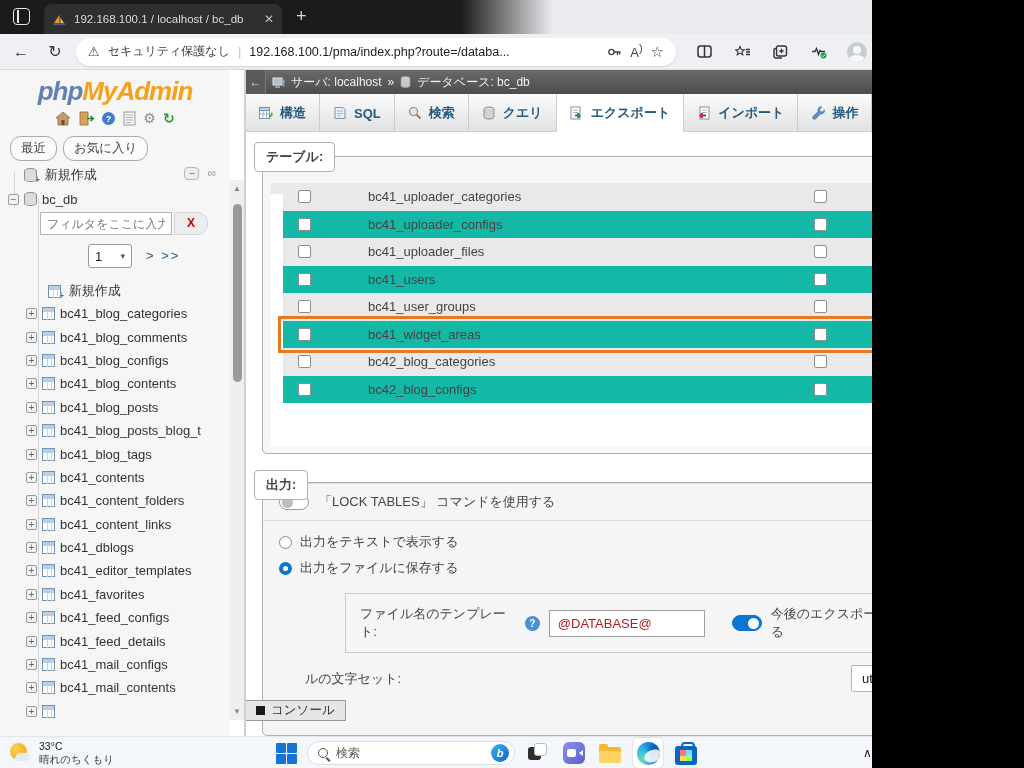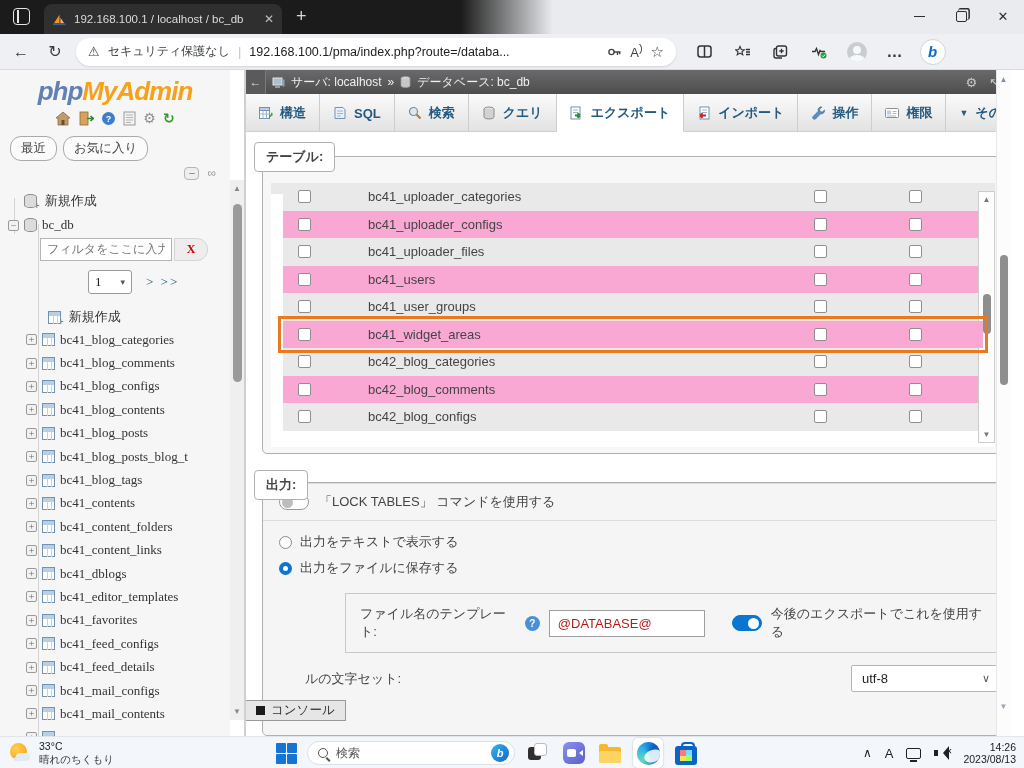--- a/index.html
+++ b/index.html
@@ -1,17 +1,17 @@
 <!DOCTYPE html>
 <html><head>
 <meta charset="utf-8">
 <style>
   * { margin:0; padding:0; box-sizing:border-box; }
   body { font-family:"Liberation Sans","DejaVu Sans",sans-serif; background:#000; }
-  .screen { position:relative; width:1024px; height:768px; overflow:hidden; background:#fff; }
+  .screen { position:relative; width:872px; height:768px; overflow:hidden; background:#fff; }
 
   
   .titlebar { position:absolute; left:0; top:0; width:1024px; height:34px;
     background:linear-gradient(to right,#1b1b1b 0%,#1b1b1b 45%,#e9ebee 54%,#e9ebee 100%); }
   .ws-icon { position:absolute; left:13px; top:8px; width:17px; height:17px; border:1.6px solid #e6e6e6; border-radius:4px; }
   .ws-icon::after { content:""; position:absolute; left:3px; top:1px; bottom:1px; width:1.6px; background:#e6e6e6; }
   .btab { position:absolute; left:44px; top:4px; width:238px; height:30px; background:#2f2f2f; border-radius:8px 8px 0 0;
     display:flex; align-items:center; padding:0 8px; gap:7px; }
   .btab-title { color:#dcdcdc; font-size:11.5px; white-space:nowrap; overflow:hidden; flex:1; }
   .btab-close { color:#c0c0c0; font-size:12px; }
@@ -48,21 +48,21 @@
   .pma-divider { position:absolute; left:244px; top:0; width:2px; height:666px; background:#d0d0d0; }
 
   .logo { position:absolute; left:0; top:6px; width:230px; text-align:center; font-size:26px; font-weight:bold; font-style:italic; letter-spacing:-1px; }
   .logo .lb { color:#6181b4; } .logo .lo { color:#f5a11b; }
   .sb-icons { position:absolute; left:0; top:40px; width:230px; display:flex; justify-content:center; gap:7px; align-items:center; }
   .sb-btns { position:absolute; left:10px; top:66px; display:flex; gap:6px; }
   .sb-btn { background:#fbfbfb; border:1px solid #aaa; border-radius:11px; padding:3px 10px; font-size:12.5px; color:#444; }
   .sb-collapse { position:absolute; right:14px; top:96px; display:flex; gap:8px; color:#9a9a9a; font-size:12px; align-items:center; }
   .minus-box { width:15px; height:13px; border:1px solid #b5b5b5; border-radius:4px; background:#eee; color:#777; font-size:11px; line-height:10px; text-align:center; }
 
-  .tree { position:absolute; left:0; top:118px; width:230px; height:558px; overflow:hidden; font-size:13px; color:#333;font-family:Liberation Serif, serif; }
+  .tree { position:absolute; left:0; top:92px; width:230px; height:558px; overflow:hidden; font-size:13px; color:#333; }
   .guide { position:absolute; width:1px; background:#d4d4d4; }
   .titem { position:absolute; left:0; height:22px; display:flex; align-items:center; gap:5px; white-space:nowrap; }
   .expand { width:11px; height:11px; flex:0 0 auto; border:1px solid #9a9a9a; border-radius:2px; background:#f2f2f2; color:#666; font-size:10px; line-height:9px; text-align:center; }
   .ic-tbl { width:13px; height:13px; flex:0 0 auto; border:1px solid #7292b2; background:linear-gradient(#b9cfe8 0 4px,#fff 4px); position:relative; }
   .ic-tbl::after { content:""; position:absolute; left:4px; top:4px; width:1px; height:8px; background:#c4d4e4; box-shadow:4px 0 0 #c4d4e4; }
   .ic-db { width:13px; height:14px; flex:0 0 auto; background:#dcdcdc; border:1px solid #8d8d8d; border-radius:6px/3px; position:relative; }
   .green-plus { color:#1f8c1f; font-weight:bold; font-size:10px; margin-left:-8px; margin-top:8px; }
   .sb-filter { position:absolute; left:40px; top:50px; width:132px; height:23px; border:1px solid #b5b5b5; background:#fff; font-size:12px; color:#999; padding:0 6px; font-family:inherit; }
   .filter-clear { position:absolute; left:174px; top:50px; width:34px; height:23px; background:#ededed; border:1px solid #d5d5d5; border-radius:0 11px 11px 0; color:#cc0000; font-weight:bold; font-size:12px; text-align:center; line-height:21px; }
   .pager-sel { position:absolute; left:88px; top:82px; width:44px; height:24px; border:1px solid #9a9a9a; border-radius:3px; background:#fff; font-size:13px; color:#222; display:flex; align-items:center; justify-content:space-between; padding:0 6px; }
@@ -80,21 +80,21 @@
 
   .content { position:absolute; left:0; top:62px; width:100%; height:604px; background:#fff; overflow:hidden; }
   .fieldset { position:absolute; left:16px; width:740px; border:1px solid #b0b0b0; border-radius:5px; background:#f7f7f7; }
   .legend { position:absolute; left:8px; background:#fff; border:1px solid #b0b0b0; border-radius:4px; padding:5px 11px; font-size:13px; font-weight:bold; color:#444; z-index:3; }
   .fs-tables { top:24px; height:298px; }
   .leg-tables { top:10px; }
   .tlistwrap { position:absolute; left:8px; top:26px; width:724px; height:264px; background:#fff; overflow:hidden; }
   .rows { position:absolute; left:12px; top:0; width:700px; }
   .partial-top { height:11px; background:#e9e9e9; position:relative; overflow:hidden; }
   .partial-top .cb { top:3px; height:11px; }
-  .tbl-row { position:relative; height:27.5px; background:#f9a8d4; }
+  .tbl-row { position:relative; height:27.5px; background:#14b8a6; }
   .rows .tbl-row:nth-of-type(odd) { background:#e9e9e9; }
   .cb { position:absolute; top:7px; width:13px; height:13px; background:#fff; border:1px solid #8f8f8f; border-radius:2px; }
   .cb1 { left:15px; } .cb2 { left:531px; } .cb3 { left:626px; }
   .tbl-name { position:absolute; left:85px; top:0; line-height:27.5px; font-size:13px; color:#444; }
   .tbl-row.highlight { outline:3px solid #e8791e; outline-offset:2px; z-index:2; }
   .inner-scroll { position:absolute; right:0; top:8px; width:17px; height:252px; background:#fdfdfd; border:1px solid #ccc; }
   .inner-scroll .thumb { position:absolute; left:3.5px; top:102px; width:8px; height:40px; background:#8e8e8e; border-radius:4px; }
 
   .fs-output { top:350px; height:254px; background:#f5f5f5; }
   .leg-output { top:338px;text-align:center; }
@@ -543,26 +543,20 @@
                   <span class="cb cb3"></span>
                 </div>
                 <div class="tbl-row">
                   <span class="cb cb1"></span>
                   <span class="tbl-name">bc42_blog_categories</span>
                   <span class="cb cb2"></span>
                   <span class="cb cb3"></span>
                 </div>
                 <div class="tbl-row">
                   <span class="cb cb1"></span>
-                  <span class="tbl-name">bc42_blog_comments</span>
-                  <span class="cb cb2"></span>
-                  <span class="cb cb3"></span>
-                </div>
-                <div class="tbl-row">
-                  <span class="cb cb1"></span>
                   <span class="tbl-name">bc42_blog_configs</span>
                   <span class="cb cb2"></span>
                   <span class="cb cb3"></span>
                 </div>
               </div>
             <div class="inner-scroll">
               <span class="arr" style="top:3px;color:#777">▲</span>
               <div class="thumb"></div>
               <span class="arr" style="bottom:3px;color:#777">▼</span>
             </div>

